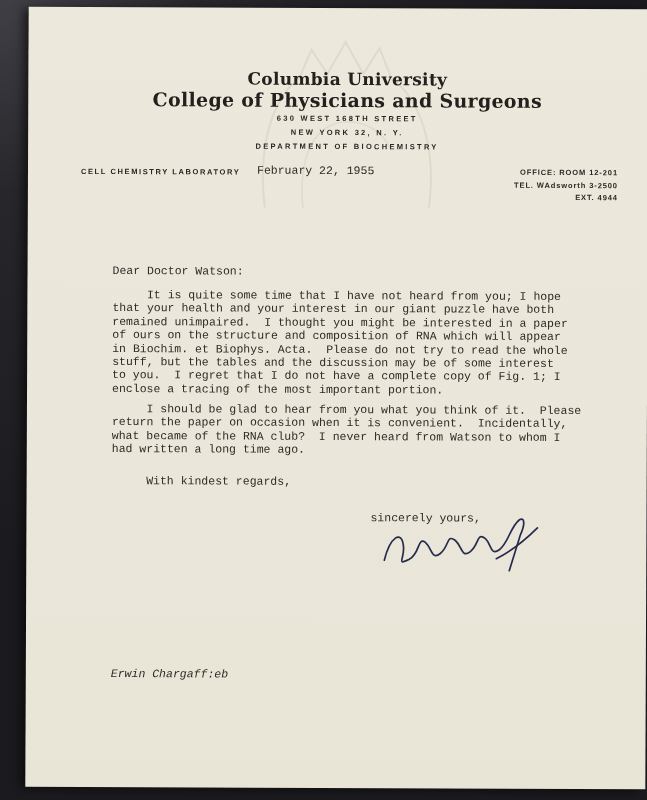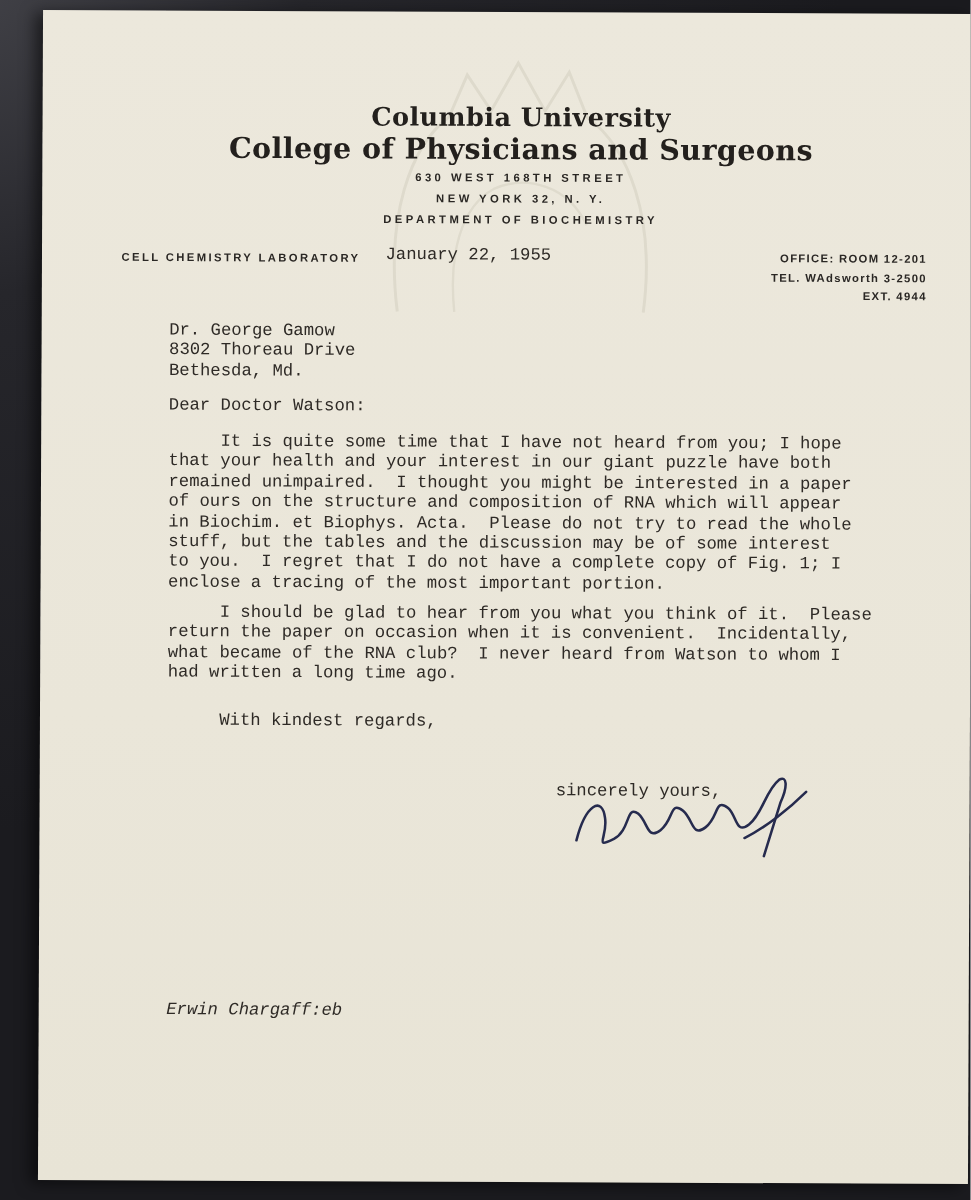--- a/index.html
+++ b/index.html
@@ -29,21 +29,21 @@
   .contact{position:absolute;right:30px;top:158px;text-align:right;font-weight:bold;font-size:7.5px;letter-spacing:.9px;line-height:12.5px;color:#2a2724;}
   .tw{
     position:absolute;font-family:"Liberation Mono","DejaVu Sans Mono",monospace;
     font-size:11.5px;line-height:13.4px;white-space:pre;color:#2e2a26;
   }
   .recipient{left:85px;top:207px;}
   .salutation{left:85px;top:257px;}
   .para1{left:85px;top:281px;}
   .para2{left:85px;top:395px;}
   .closing{left:85px;top:467px;}
-  .valediction{left:344px;top:503px;margin-top:10px;}
+  .valediction{left:344px;top:503px;}
   .signature{position:absolute;left:352px;top:506px;}
   .typist{left:85px;top:660px;font-style:italic;}
 </style>
 </head>
 <body>
 
 <div class="paper">
 
   <svg class="crest" width="230" height="195" viewBox="0 0 230 195">
     <path d="M32 188 C 24 125, 40 78, 66 58 L 78 30 L 94 54 L 112 22 L 130 54 L 146 28 L 158 58 C 186 78, 204 125, 196 188" fill="none" stroke="#dcd8ca" stroke-width="2"></path>
@@ -52,30 +52,27 @@
 
   <div class="letterhead">
     <div class="lh-line blackletter institution">Columbia University</div>
     <div class="lh-line blackletter school">College of Physicians and Surgeons</div>
     <div class="lh-line capsline addr1">630 WEST 168TH STREET</div>
     <div class="lh-line capsline addr2">NEW YORK 32, N. Y.</div>
     <div class="lh-line capsline dept">DEPARTMENT OF BIOCHEMISTRY</div>
   </div>
 
   <div class="lab">CELL CHEMISTRY LABORATORY</div>
-  <div class="tw date">January 22, 1955</div>
+  <div class="tw date">February 22, 1955</div>
   <div class="contact">
     <div>OFFICE: ROOM 12-201</div>
     <div>TEL. WAdsworth 3-2500</div>
     <div>EXT. 4944</div>
   </div>
 
-  <div class="tw recipient">Dr. George Gamow
-8302 Thoreau Drive
-Bethesda, Md.</div>
   <div class="tw salutation">Dear Doctor Watson:</div>
   <div class="tw para1">     It is quite some time that I have not heard from you; I hope
 that your health and your interest in our giant puzzle have both
 remained unimpaired.  I thought you might be interested in a paper
 of ours on the structure and composition of RNA which will appear
 in Biochim. et Biophys. Acta.  Please do not try to read the whole
 stuff, but the tables and the discussion may be of some interest
 to you.  I regret that I do not have a complete copy of Fig. 1; I
 enclose a tracing of the most important portion.</div>
   <div class="tw para2">     I should be glad to hear from you what you think of it.  Please

